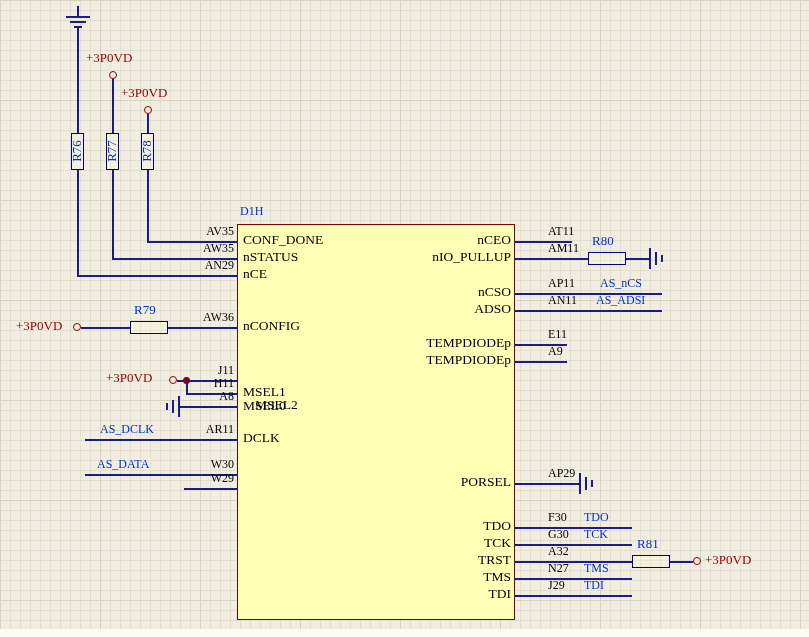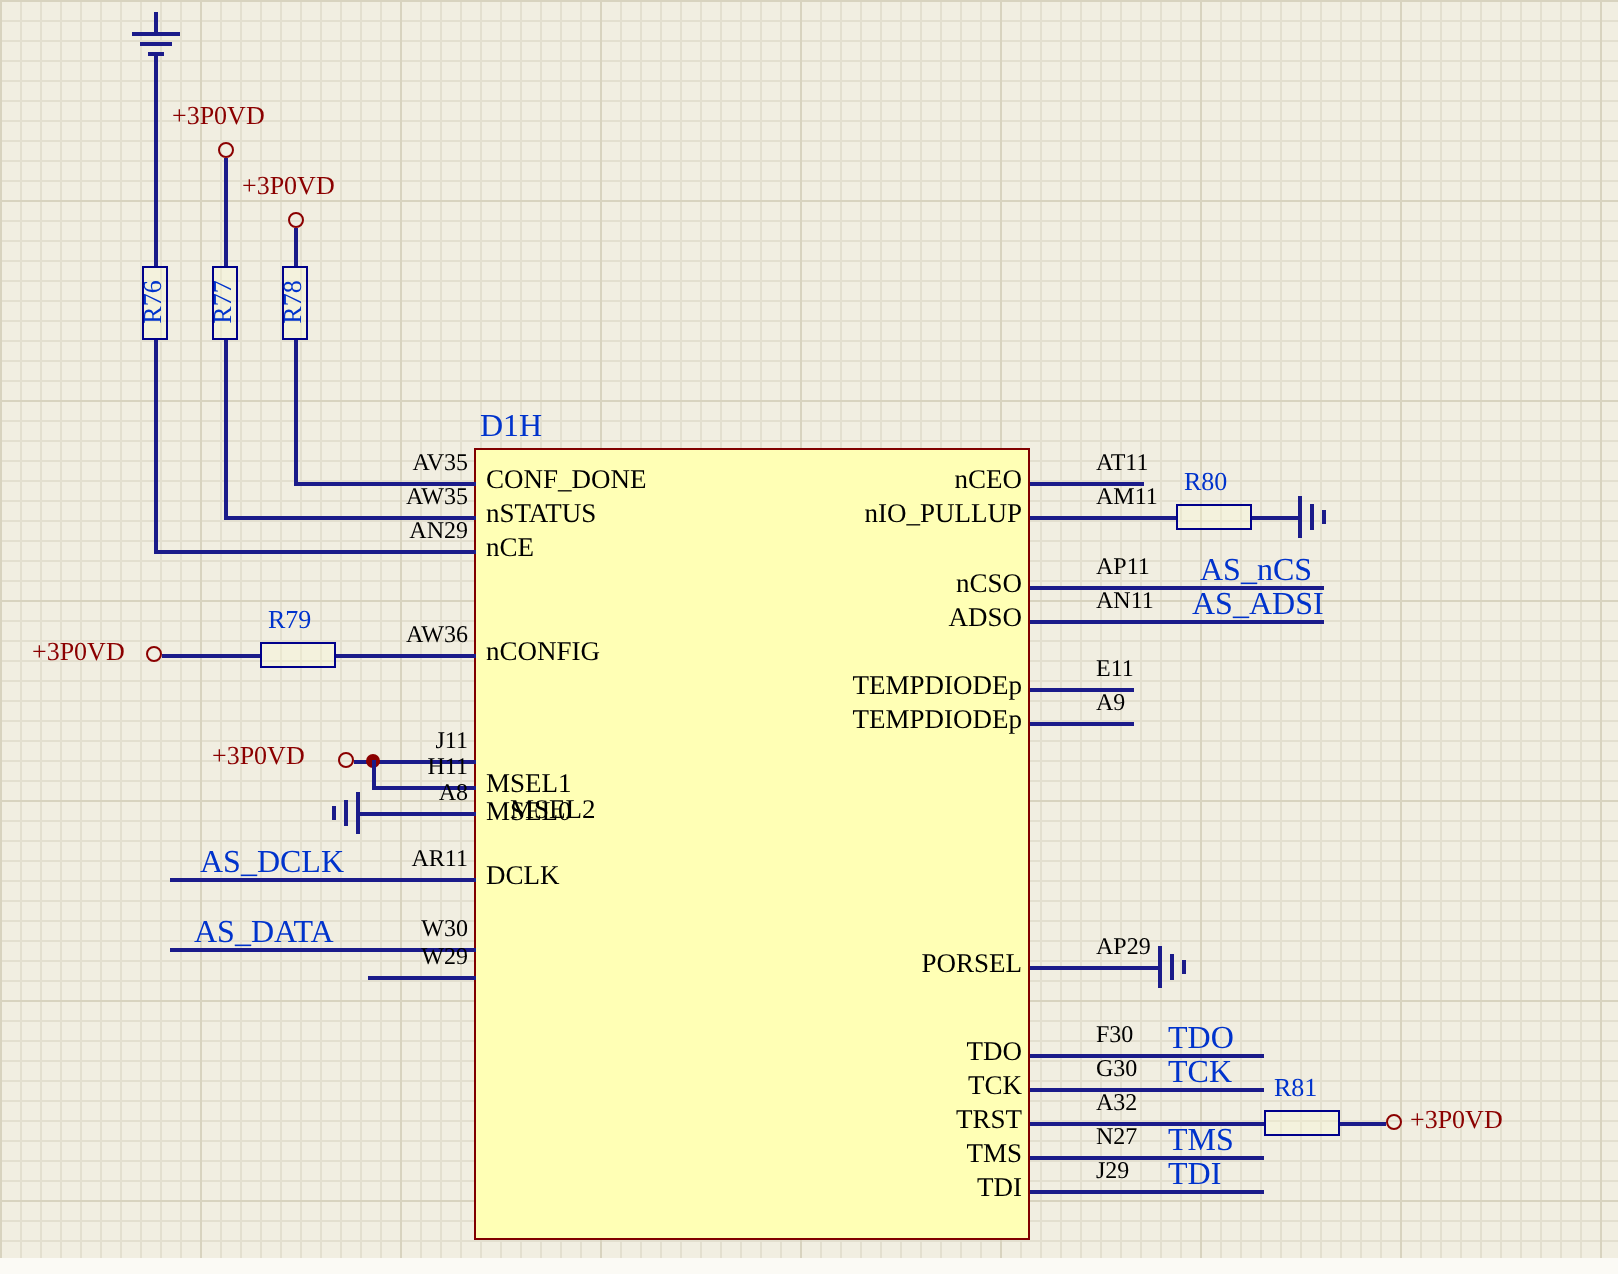--- a/index.html
+++ b/index.html
@@ -18,21 +18,21 @@
   .w{position:absolute;background:#1b1b8a;}
   .wh{height:1.6px;}
   .wv{width:1.6px;}
   .txt{position:absolute;white-space:nowrap;line-height:1.12;}
   .pn{font-size:13.5px;color:#000;}
   .pnl{left:243px;}
   .pnr{right:298px;text-align:left;}
   .pd{font-size:12px;color:#000;}
   .pdl{right:575px;text-align:right;}
   .pdr{left:548px;}
-  .nl{font-size:16px;color:#0033cc;}
+  .nl{font-size:12px;color:#0033cc;}
   .pw{font-size:13px;color:#8b0000;}
   .rl{font-size:13px;color:#0033cc;}
   .resh{position:absolute;width:38px;height:13px;border:1.5px solid #00008b;background:rgba(255,255,210,.25);}
   .resv{position:absolute;width:13px;height:37px;border:1.5px solid #00008b;background:rgba(255,255,210,.25);}
   .rlv{transform:translate(-50%,-50%) rotate(-90deg);transform-origin:center;}
   .circ{position:absolute;width:8px;height:8px;border:1.6px solid #8b0000;border-radius:50%;background:transparent;}
   .dot{position:absolute;width:7px;height:7px;background:#8b0000;border-radius:50%;}
   .gnd{position:absolute;}
   .gb{position:absolute;background:#1b1b8a;}
   #part-body{

